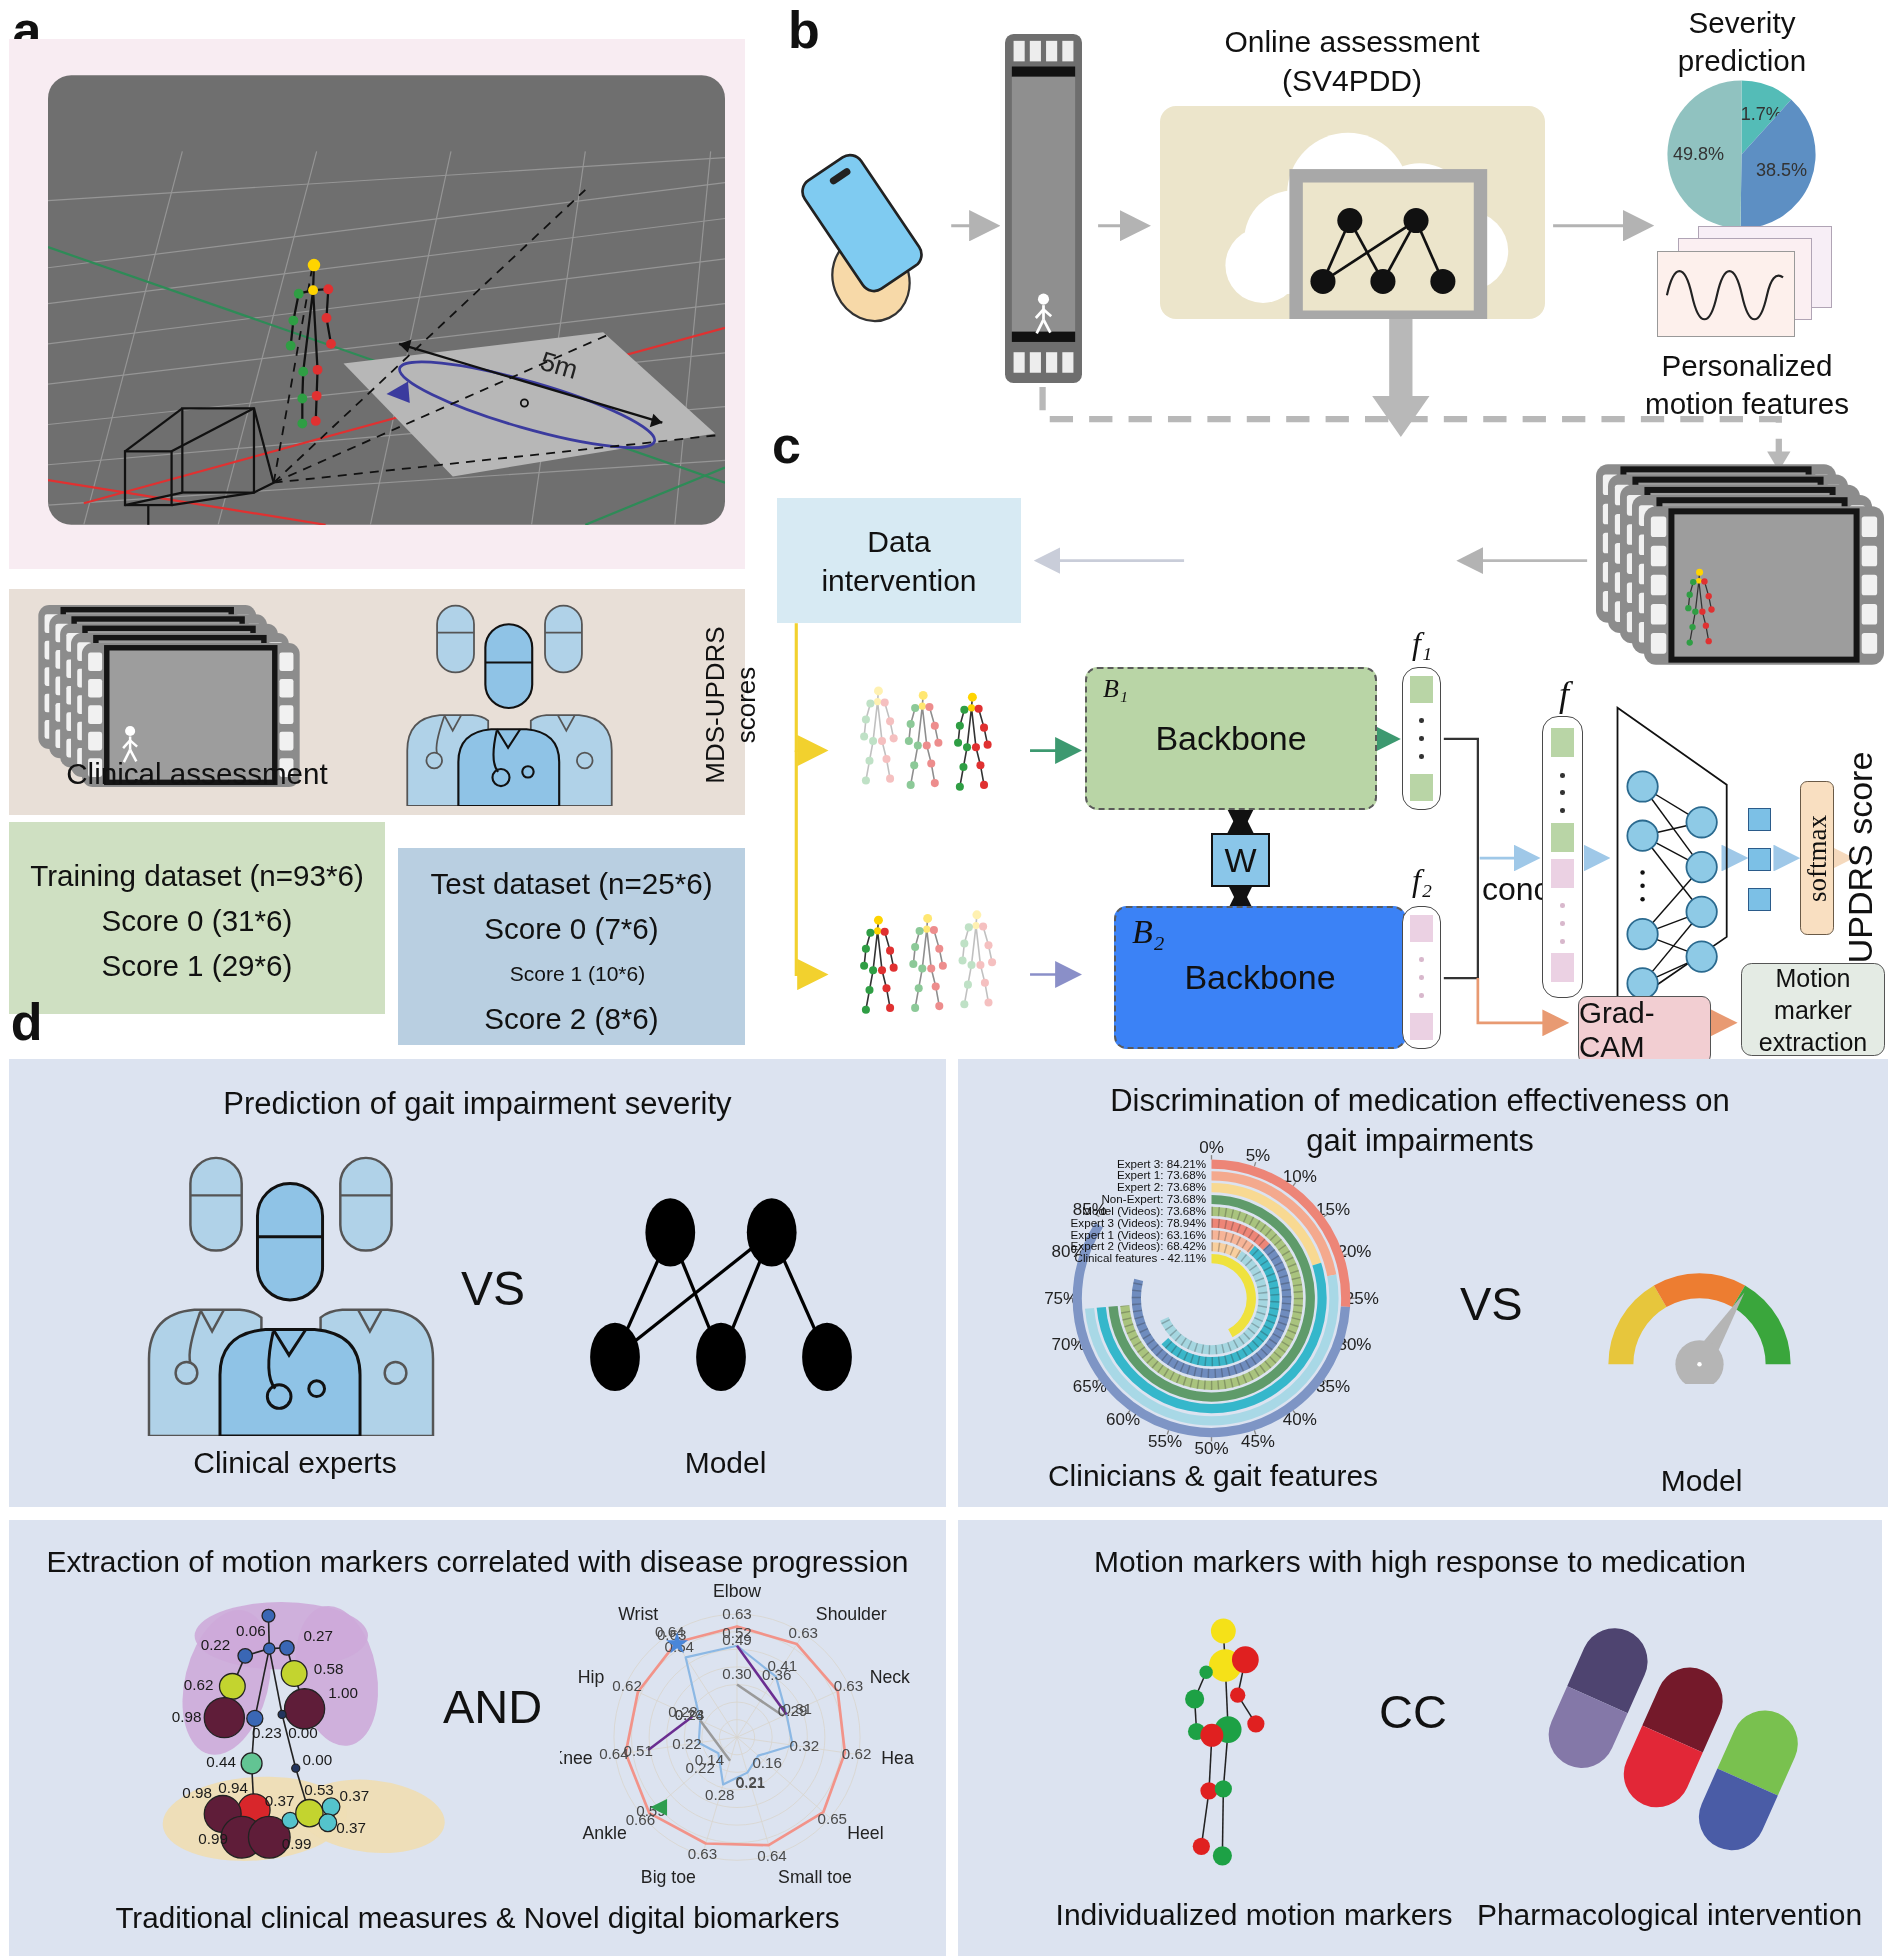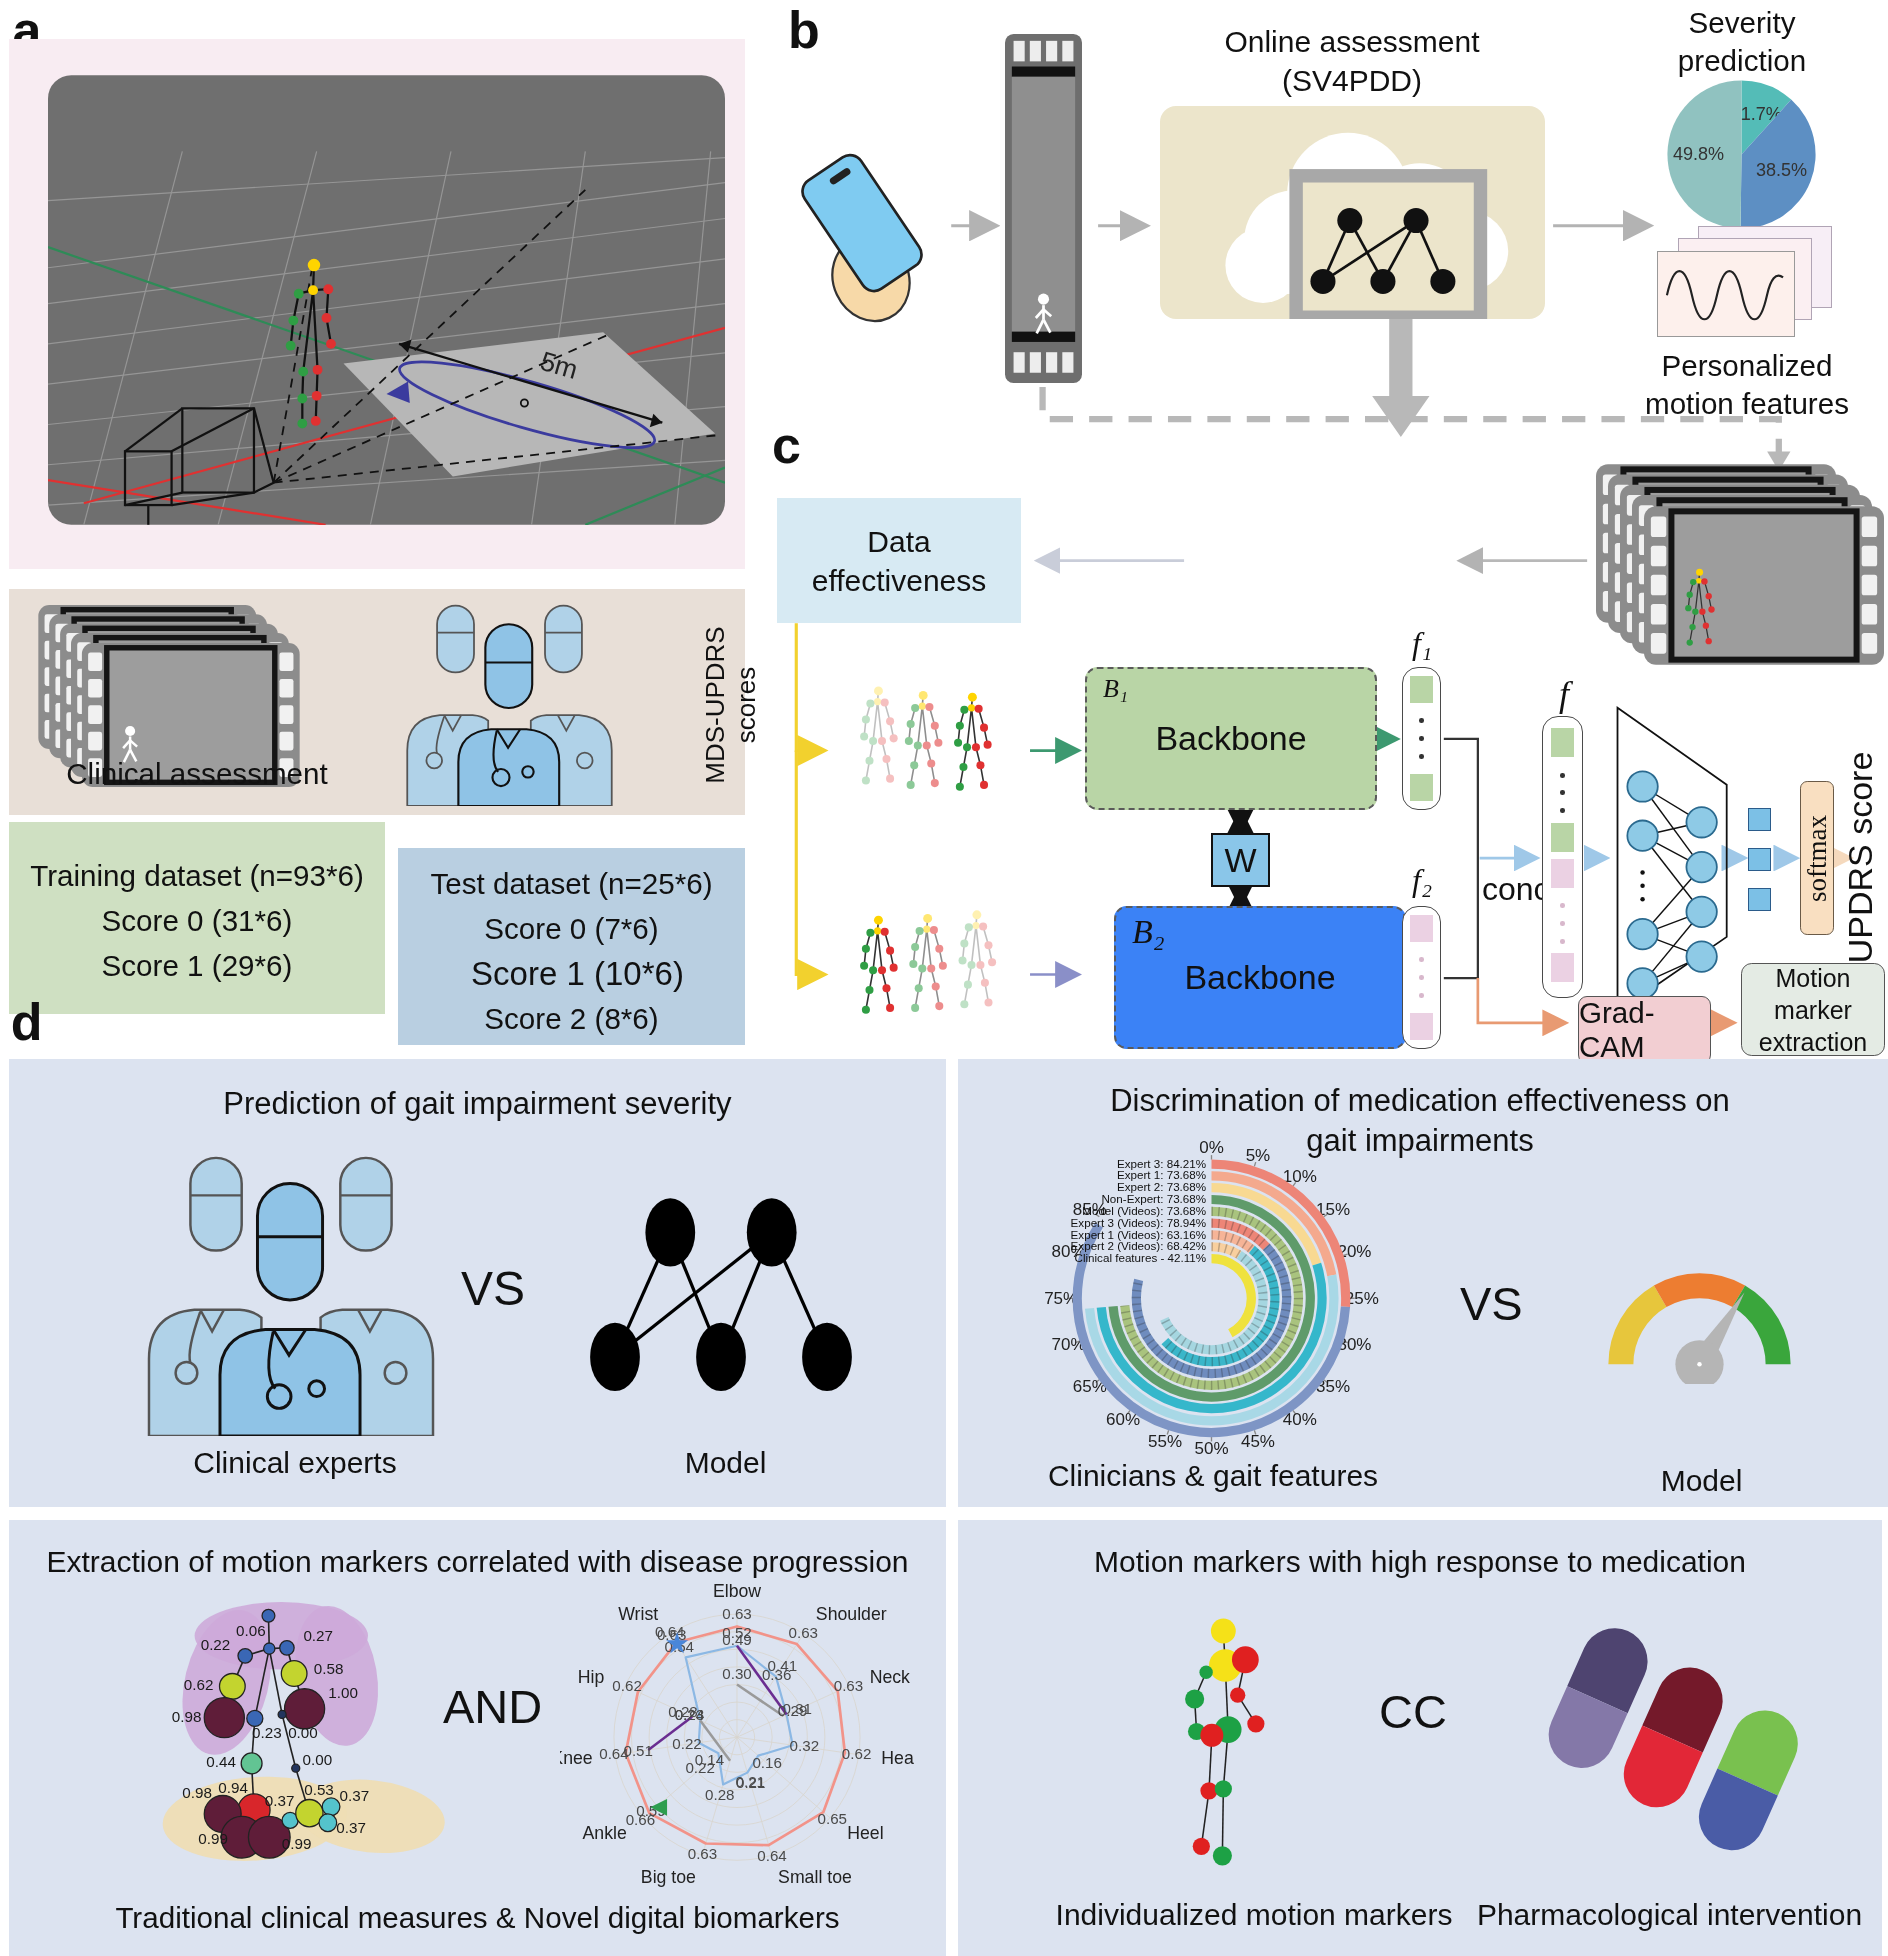--- a/index.html
+++ b/index.html
@@ -251,21 +251,21 @@
 </div>
 
 <div class="box ctr" style="left:9px;top:822px;width:376px;height:192px;background:#cfe0c2;padding-top:31px;">
   <div style="font-size:29.6px;line-height:45px;">Training dataset (n=93*6)</div>
   <div style="font-size:29.6px;line-height:45px;">Score 0 (31*6)</div>
   <div style="font-size:29.6px;line-height:45px;">Score 1 (29*6)</div>
 </div>
 <div class="box ctr" style="left:398px;top:817px;width:347px;height:197px;background:#b9cfe1;padding-top:12.5px;margin-top:31px;">
   <div style="font-size:29.6px;line-height:45px;">Test dataset (n=25*6)</div>
   <div style="font-size:29.6px;line-height:45px;">Score 0 (7*6)</div>
-  <div style="font-size:33px;line-height:45px;padding-left:12px;">Score 1 (10*6)</div>
+  <div style="font-size:21px;line-height:45px;padding-left:12px;">Score 1 (10*6)</div>
   <div style="font-size:29.6px;line-height:45px;">Score 2 (8*6)</div>
 </div>
 
 <div class="abs panel-label" style="left:788px;top:3.6px;">b</div>
 <svg class="abs" style="left:786px;top:140px;" width="161" height="184" viewBox="0 0 180 205">
   <ellipse cx="95" cy="155" rx="42" ry="48" fill="#f7d9a8" stroke="#333" stroke-width="2.5" transform="rotate(-25 95 155)"></ellipse>
   <g transform="rotate(-34 90 100)">
     <rect x="52" y="18" width="76" height="146" rx="15" fill="#7fcbf1" stroke="#222" stroke-width="3"></rect>
     <rect x="86" y="30" width="26" height="8" rx="4" fill="#222"></rect>
   </g>
@@ -334,21 +334,21 @@
   </svg>
 </div>
 <div class="abs ctr" style="left:1608px;top:347px;width:278px;font-size:29.6px;line-height:38px;">
   <div>Personalized</div>
   <div>motion features</div>
 </div>
 
 <div class="abs panel-label" style="left:772px;top:419px;">c</div>
 <div class="box flexc ctr" style="left:777px;top:498px;width:244px;height:125px;background:#d7eaf3;flex-direction:column;font-size:30px;line-height:39px;">
   <div>Data</div>
-  <div>effectiveness</div>
+  <div>intervention</div>
 </div>
 <svg class="abs" style="left:1596px;top:464px;" width="288" height="201" viewBox="0 0 336 234">
   <use href="#filmframe" transform="translate(0,0)"></use>
       <use href="#filmframe" transform="translate(14,12)"></use>
   <use href="#filmframe" transform="translate(28,24)"></use>
       <use href="#filmframe" transform="translate(42,36)"></use>
   <use href="#filmframe" transform="translate(56,49)"></use>
   <use href="#minisk" transform="translate(120,172) scale(0.82)"></use>
 </svg>
 <svg class="abs" style="left:837px;top:665px;" width="184" height="170" viewBox="0 0 205 190">

